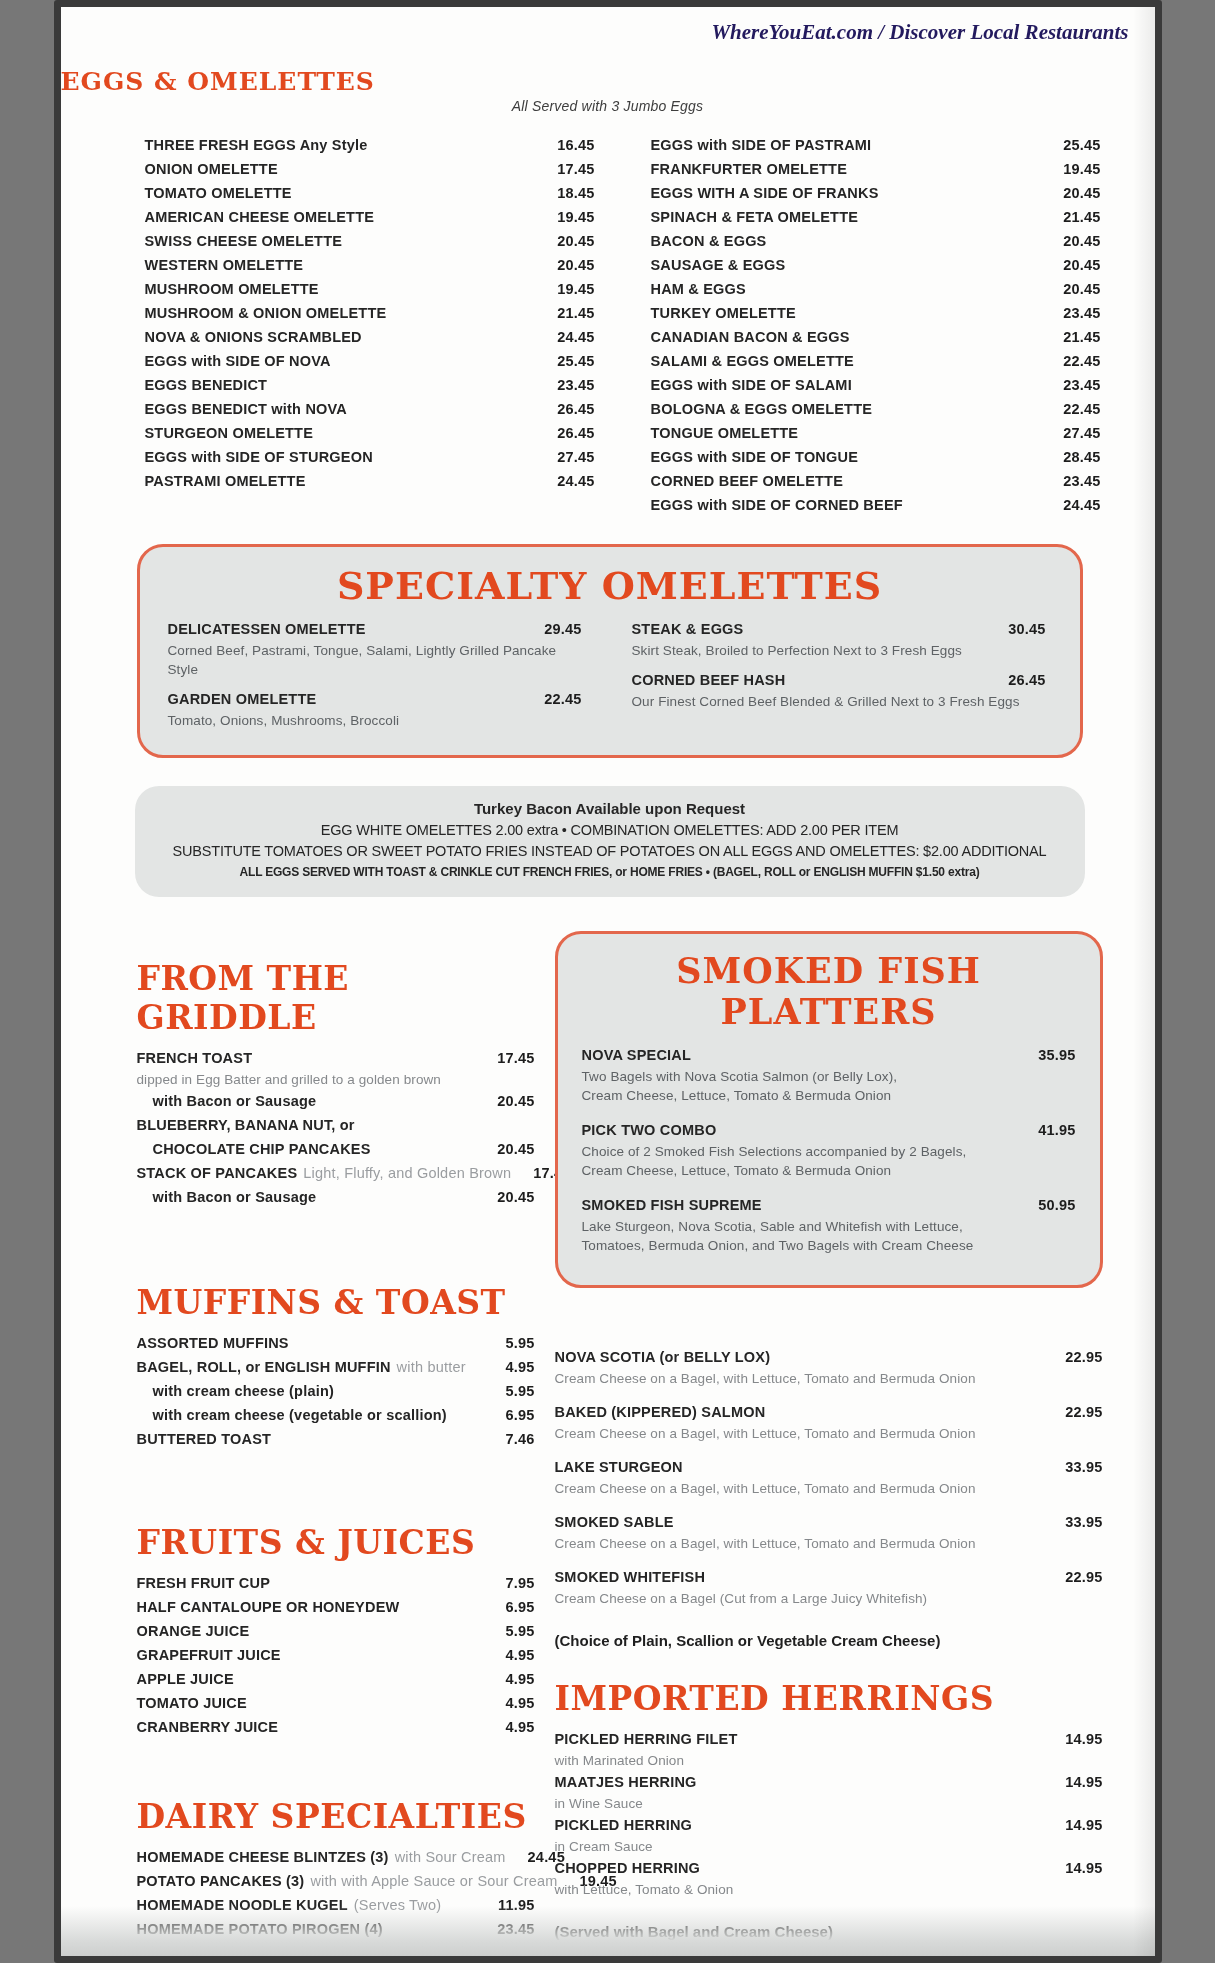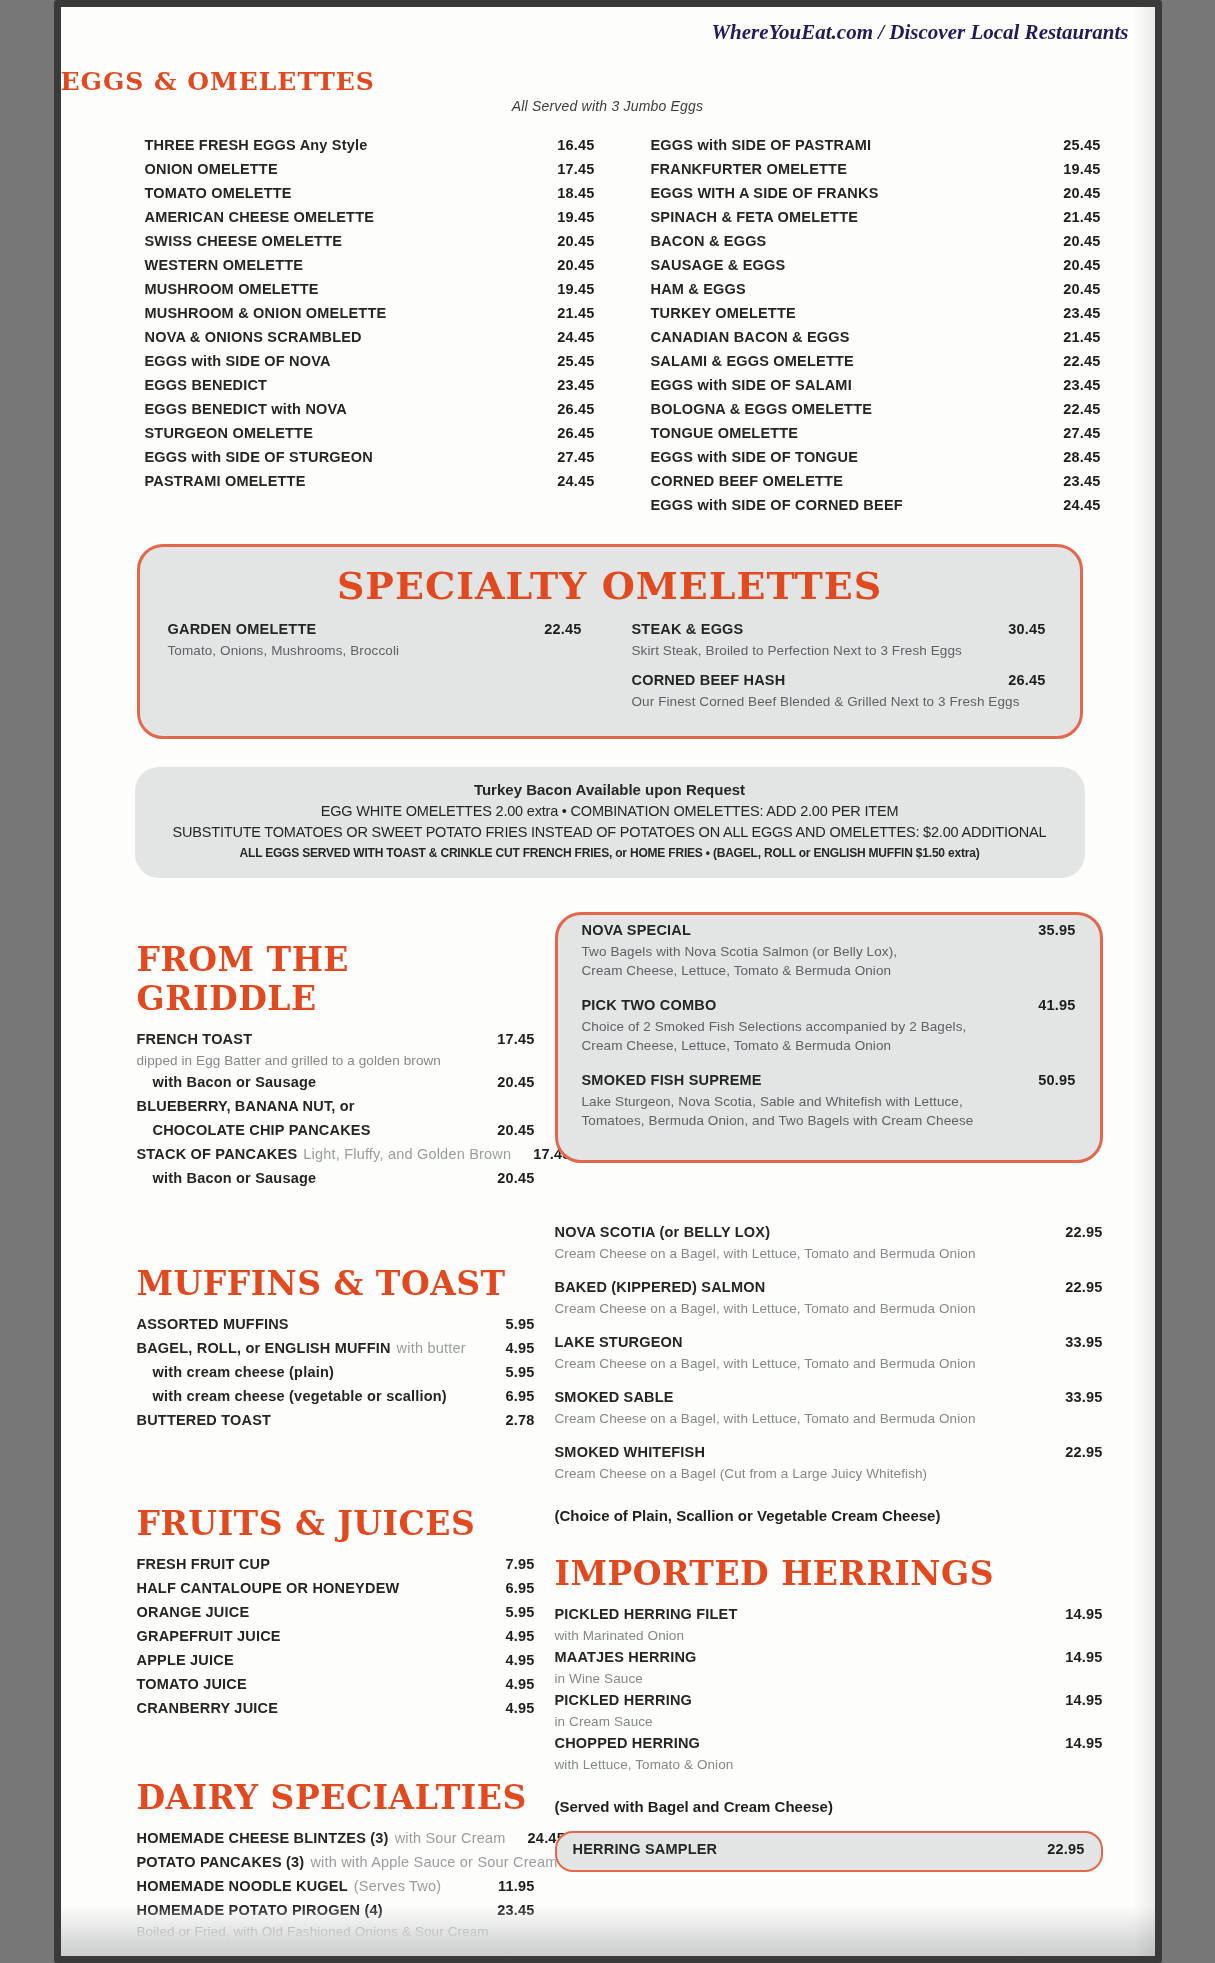--- a/index.html
+++ b/index.html
@@ -310,20 +310,28 @@
             </div>
         </div>
       </section>
 
       <section class="gray-box orange-border specialty">
         <h2 class="box-title">SPECIALTY OMELETTES</h2>
         <div class="egg-cols">
           <div class="col spaced">
               <div class="line">
                 <div class="row">
+                  <span class="label">DELICATESSEN OMELETTE</span>
+                  <span class="dots"></span>
+                  <span class="price">29.45</span>
+                </div>
+                <div class="desc">Corned Beef, Pastrami, Tongue, Salami, Lightly Grilled Pancake Style</div>
+              </div>
+              <div class="line">
+                <div class="row">
                   <span class="label">GARDEN OMELETTE</span>
                   <span class="dots"></span>
                   <span class="price">22.45</span>
                 </div>
                 <div class="desc">Tomato, Onions, Mushrooms, Broccoli</div>
               </div>
             </div>
           <div class="col spaced">
               <div class="line">
                 <div class="row">
@@ -433,21 +441,21 @@
                   <div class="row indent">
                     <span class="label">with cream cheese (vegetable or scallion)</span>
                     <span class="dots"></span>
                     <span class="price">6.95</span>
                   </div>
                 </div>
                 <div class="line">
                   <div class="row">
                     <span class="label">BUTTERED TOAST</span>
                     <span class="dots"></span>
-                    <span class="price">2.78</span>
+                    <span class="price">7.46</span>
                   </div>
                 </div>
               </div>
           </section>
 
           <section class="fruits">
             <h2 class="sec-title">FRUITS &amp; JUICES</h2>
             <div class="tight">
                 <div class="line">
                   <div class="row">
@@ -544,20 +552,21 @@
                   </div>
                 </div>
               </div>
           </section>
 
         </div>
 
         <div class="right-col">
 
           <section class="gray-box orange-border smoked-box">
+            <h2 class="sec-title">SMOKED FISH PLATTERS</h2>
             <div class="smoked-list">
                 <div class="line">
                   <div class="row">
                     <span class="label">NOVA SPECIAL</span>
                     <span class="dots"></span>
                     <span class="price">35.95</span>
                   </div>
                   <div class="desc">Two Bagels with Nova Scotia Salmon (or Belly Lox),</div>
                   <div class="desc">Cream Cheese, Lettuce, Tomato &amp; Bermuda Onion</div>
                 </div>

